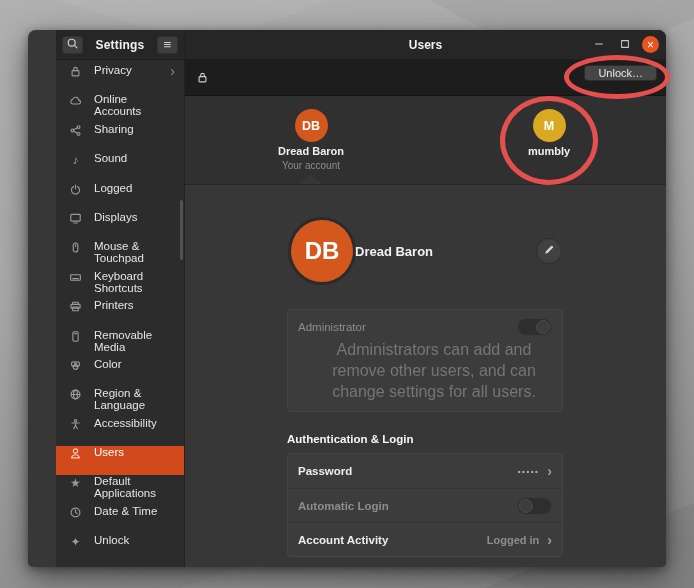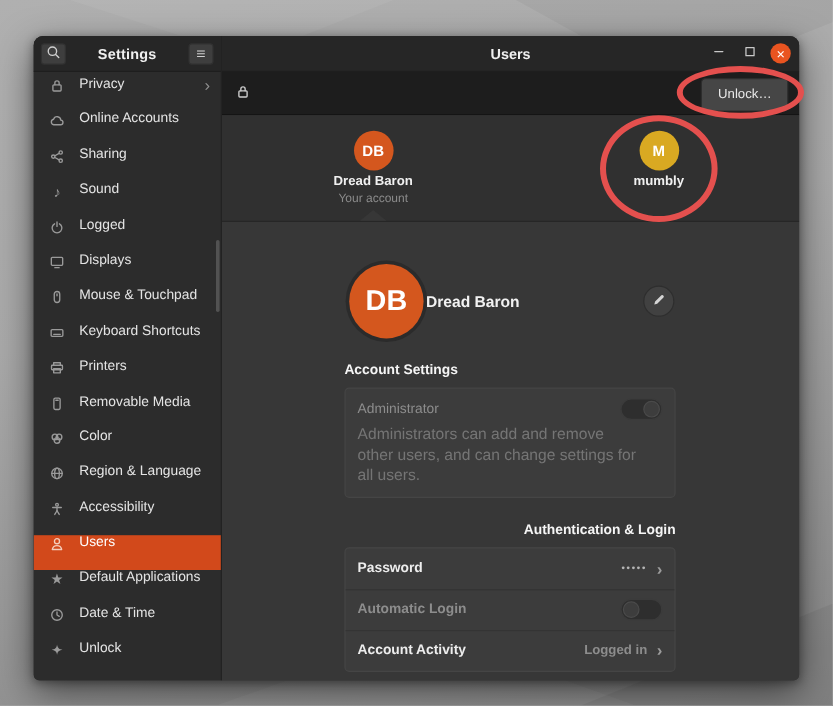--- a/index.html
+++ b/index.html
@@ -17,21 +17,21 @@
 
   .window {
     position:absolute; left:28px; top:30px; width:638px; height:537px;
     border-radius:8px 8px 5px 5px; overflow:hidden;
     display:grid; grid-template-columns:157px 1fr;
     background:#373737;
     box-shadow:0 10px 30px rgba(0,0,0,.5), 0 2px 8px rgba(0,0,0,.35);
   }
 
   
-  .sidebar { background:#2c2c2c; border-right:1px solid #222; display:flex; flex-direction:column; position:relative; }
+  .sidebar { background:#2c2c2c; border-right:1px solid #222; display:flex; flex-direction:column; position:relative;margin-left:28px; }
   .sb-header { height:30px; background:#262626; border-bottom:1px solid #1e1e1e; display:flex; align-items:center; padding:0 6px; gap:4px; flex:none; }
   .sb-btn { width:21px; height:18px; border-radius:3px; background:#3e3e3e; border:1px solid #313131; color:#cfcfcf; display:flex; align-items:center; justify-content:center; cursor:pointer; }
   .sb-title { flex:1; text-align:center; font-size:12px; font-weight:bold; color:#f0f0f0; letter-spacing:.2px; }
   .nav { flex:1; padding-top:4px; }
   .item { height:29.4px; display:flex; align-items:flex-start; padding:0 9px 0 12px; gap:11px; color:#e4e4e4; font-size:11.5px; cursor:pointer; }
   .item .ic { width:15px; height:15px; color:#9a9a9a; display:flex; align-items:center; justify-content:center; font-size:12px; flex:none; }
   .item.selected { color:#fff; }
   .item.selected .ic { color:#f4cdbb; }
   .item .chev { margin-left:auto; color:#8f8f8f; font-size:14px; line-height:1; }
   .sb-scroll { position:absolute; right:1px; top:170px; width:3px; height:60px; border-radius:2px; background:#525252; }
@@ -41,46 +41,46 @@
   .titlebar { height:30px; background:#262626; border-bottom:1px solid #1e1e1e; display:flex; align-items:center; justify-content:center; position:relative; flex:none; }
   .win-title { font-size:12px; font-weight:bold; color:#f0f0f0; }
   .win-controls { position:absolute; right:7px; top:0; height:100%; display:flex; align-items:center; gap:8px; }
   .wc-btn { width:18px; height:18px; background:transparent; border:none; color:#c9c9c9; display:flex; align-items:center; justify-content:center; cursor:pointer; font-size:11px; padding:0; }
   .wc-btn.close { width:17px; height:17px; border-radius:50%; color:#fff; font-size:12px; line-height:1; }
 
   .unlock-bar { height:36px; background:#1d1d1d; border-bottom:1px solid #141414; display:flex; align-items:center; padding:0 11px; gap:10px; position:relative; flex:none; }
   .unlock-bar .ic { color:#cfcfcf; width:15px; height:15px; flex:none; }
   .unlock-title { font-size:11px; font-weight:bold; color:#f2f2f2; }
   .unlock-sub { font-size:10.5px; color:#b4b4b4; margin-top:1px; }
-  .unlock-btn { position:absolute; right:9px; top:5px; height:28px; padding:0 13px; background:#464646; border:1px solid #2d2d2d; border-radius:4px; color:#e8e8e8; font-size:11px; cursor:pointer; }
+  .unlock-btn { position:absolute; right:9px; top:5px; height:16px; padding:0 13px; background:#464646; border:1px solid #2d2d2d; border-radius:4px; color:#e8e8e8; font-size:11px; cursor:pointer; }
 
   .user-strip { height:89px; background:#303030; position:relative; border-bottom:1px solid #262626; flex:none; }
   .chip { position:absolute; top:13px; width:110px; display:flex; flex-direction:column; align-items:center; gap:3px; cursor:pointer; }
   .chip.db { left:71px; }
   .chip.m  { left:309px; }
   .chip .avatar { width:33px; height:33px; border-radius:50%; display:flex; align-items:center; justify-content:center; color:#fff; font-weight:bold; font-size:12.5px; }
   .chip .name { font-size:11px; font-weight:bold; color:#f0f0f0; }
   .chip .sub  { font-size:10px; color:#8b8b8b; }
   .caret { position:absolute; bottom:0; left:115px; width:0; height:0; border-left:11px solid transparent; border-right:11px solid transparent; border-bottom:9px solid #373737; }
 
   .content { flex:1; position:relative; }
   .big-avatar { position:absolute; left:106px; top:35px; width:62px; height:62px; border-radius:50%; display:flex; align-items:center; justify-content:center; font-size:24px; font-weight:bold; color:#fff; box-shadow:0 0 0 3px #2b2b2b; }
   .profile-name { position:absolute; left:170px; top:59px; font-size:13px; font-weight:bold; color:#f2f2f2; }
   .edit-btn { position:absolute; left:351px; top:53px; width:26px; height:26px; border-radius:50%; background:#414141; border:1px solid #2e2e2e; color:#d5d5d5; display:flex; align-items:center; justify-content:center; cursor:pointer; }
 
   .sections { position:absolute; left:102px; top:118px; width:276px; display:flex; flex-direction:column; }
   .sec-title { font-size:11.5px; font-weight:bold; color:#f5f5f5; height:14px; }
-  .sec-title.second { margin-top:21px;text-align:right; }
-  .card { margin-top:6px; background:#3c3c3c; border:1px solid #454545; border-radius:4px; }
+  .sec-title.second { margin-top:21px; }
+  .card { margin-top:6px; background:#3c3c3c; border:1px solid #454545; border-radius:4px;text-align:center; }
 
   .admin-row { padding:8px 10px 9px; cursor:default; }
   .admin-top { display:flex; align-items:center; justify-content:space-between; }
   .lbl { font-size:11.5px; color:#ededed; }
   .lbl.dim { color:#8d8d8d; }
-  .desc { font-size:13px; color:#757575; line-height:1.3; margin-top:4px; width:232px; }
+  .desc { font-size:16px; color:#757575; line-height:1.3; margin-top:4px; width:232px;margin-left:20px; }
 
   .row { display:flex; align-items:center; height:34px; padding:0 10px; cursor:pointer;font-weight:bold; }
   .row + .row { border-top:1px solid #343434; }
   .right { margin-left:auto; display:flex; align-items:center; gap:8px; }
   .dots { font-size:8px; color:#b5b5b5; letter-spacing:1.5px; }
   .val-dim { font-size:11px; color:#8d8d8d; }
   .chev-r { color:#9c9c9c; font-size:14px; line-height:1; }
 
   .toggle { width:35px; height:18px; border-radius:9px; background:#2e2e2e; border:1px solid #3b3b3b; position:relative; flex:none; cursor:pointer; }
   .toggle .knob { position:absolute; top:1px; width:14px; height:14px; border-radius:50%; background:#3d3d3d; border:1px solid #4a4a4a; }
@@ -319,21 +319,20 @@
           <span>DB</span>
         </div>
       <div class="profile-name">Dread Baron</div>
       <button class="edit-btn">
           <span><svg width="12" height="12" viewBox="0 0 16 16" fill="currentColor">
               <path d="M3 13l.9-3.2 7-7a1.2 1.2 0 0 1 1.7 0l.6.6a1.2 1.2 0 0 1 0 1.7l-7 7L3 13z"></path>
             </svg></span>
         </button>
 
       <div class="sections">
-        <div class="sec-title">Account Settings</div>
         <div class="card">
           <div class="admin-row">
             <div class="admin-top">
               <span class="lbl dim">Administrator</span>
               <div class="toggle on">
                   <div class="knob"></div>
                 </div>
             </div>
             <div class="desc">Administrators can add and remove other users, and can change settings for all users.</div>
           </div>

